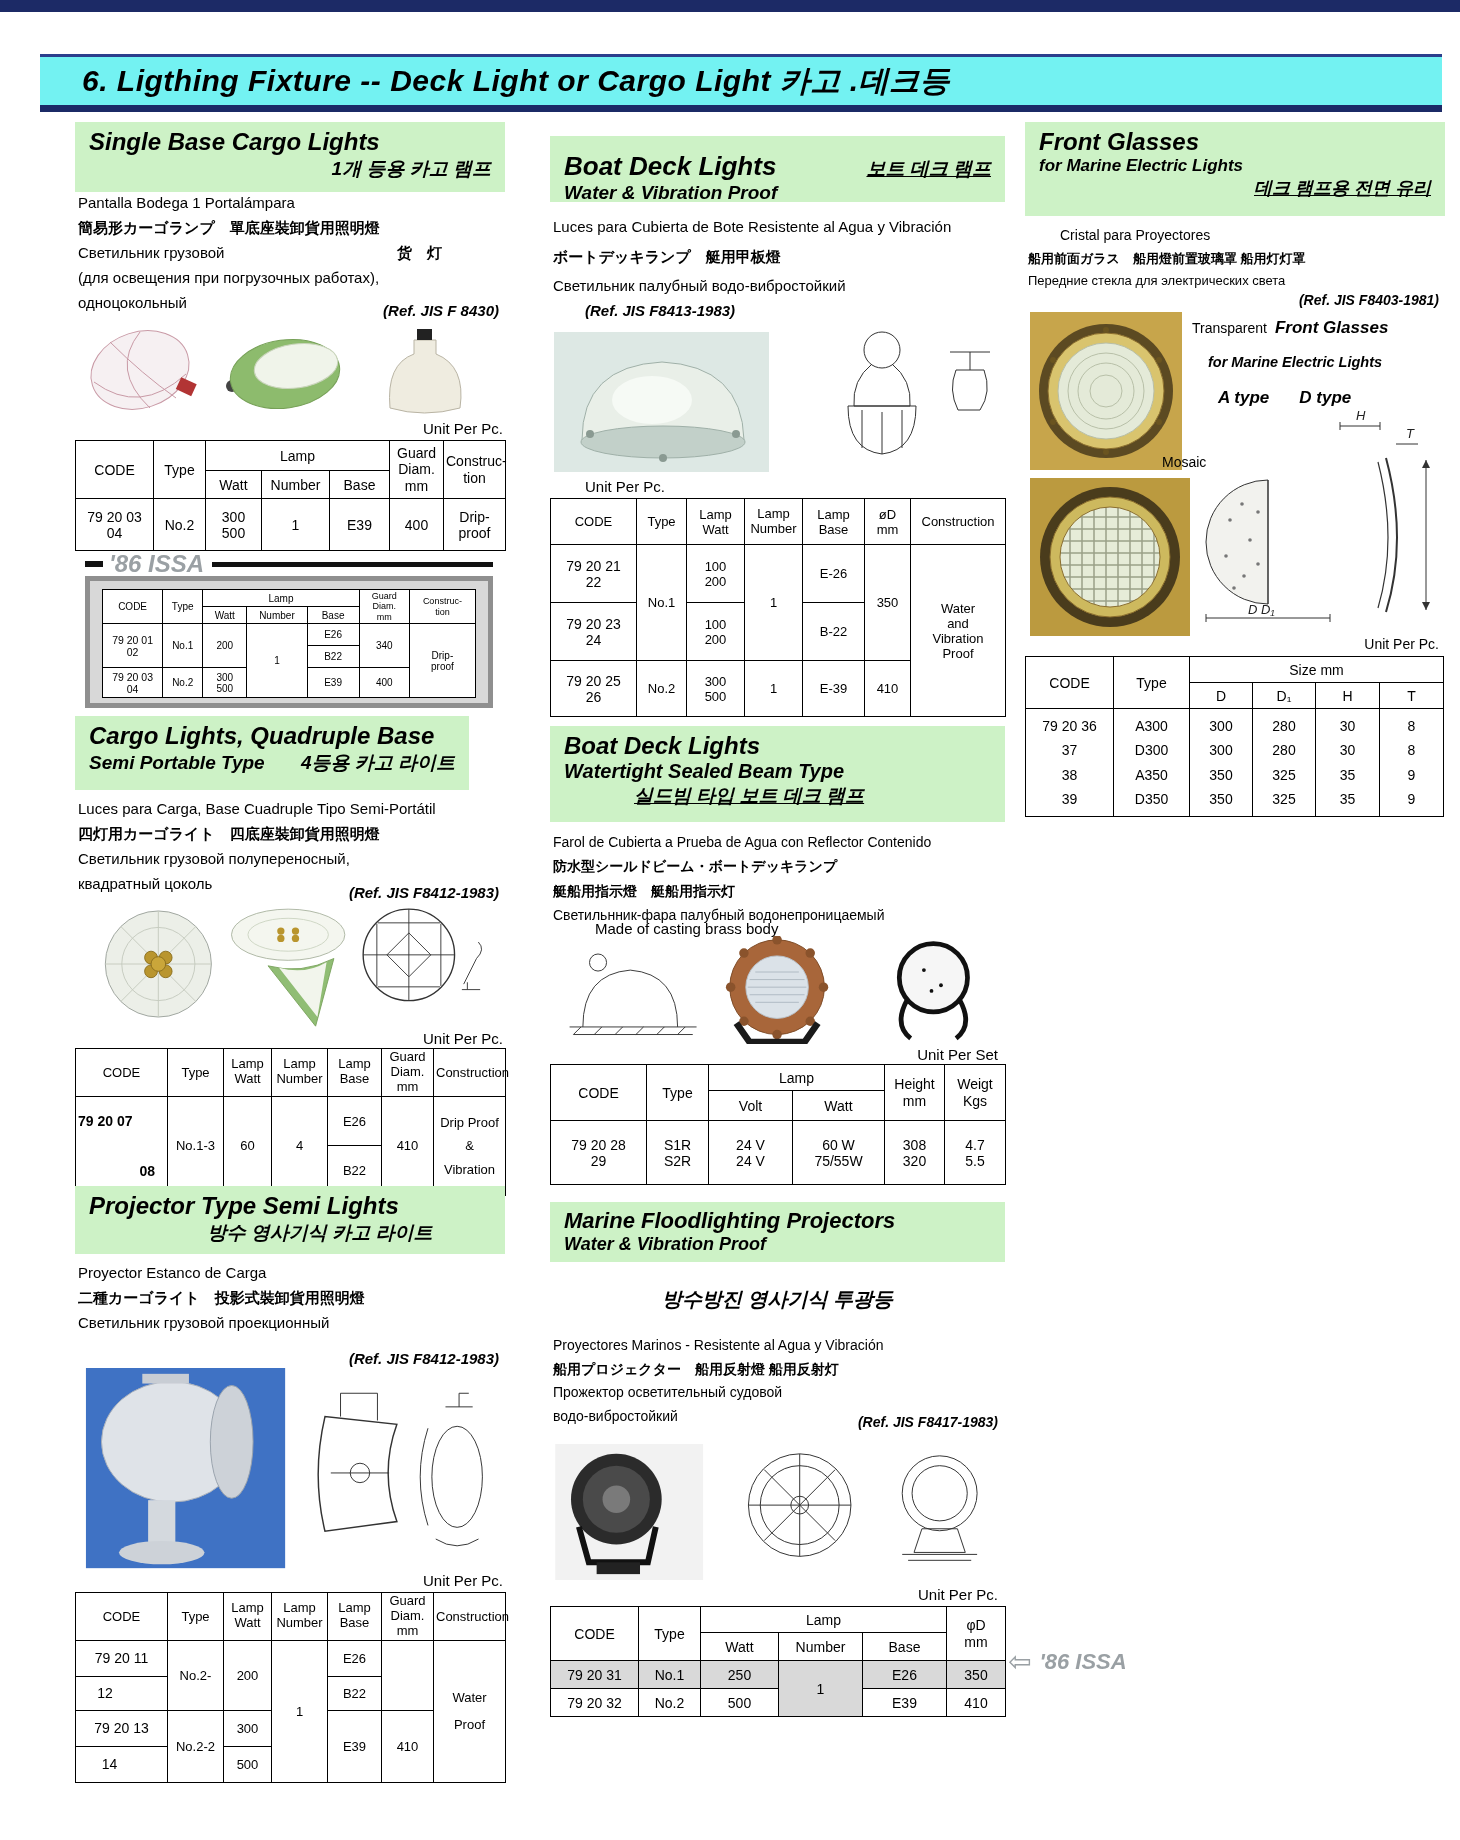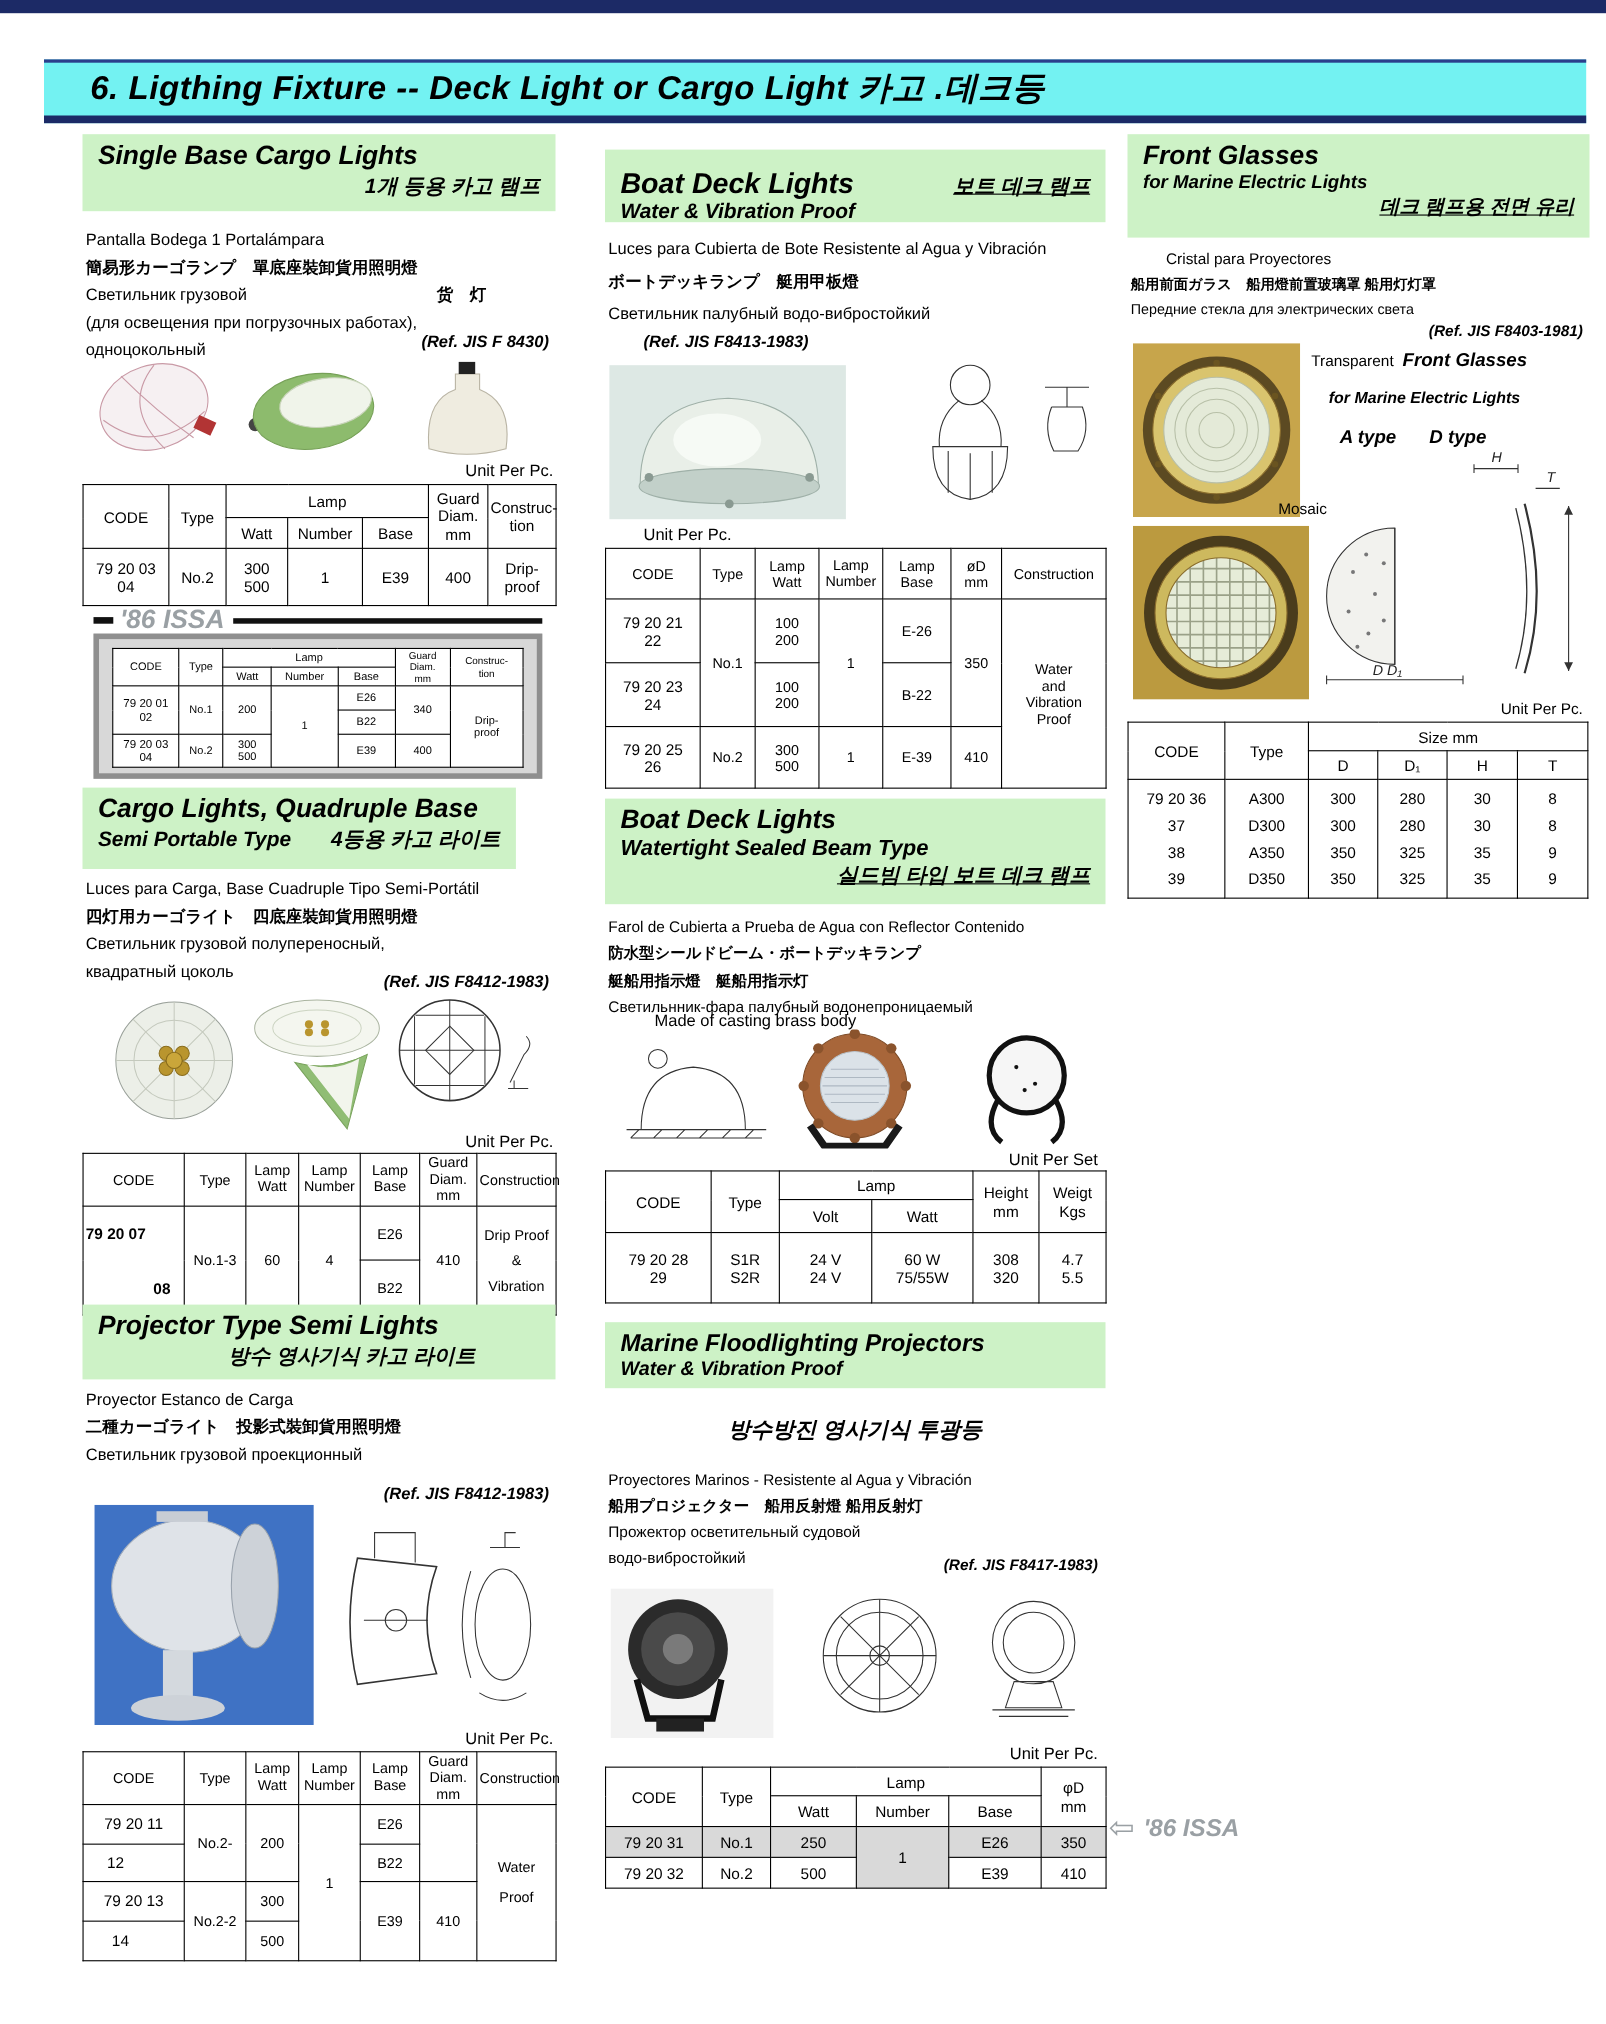--- a/index.html
+++ b/index.html
@@ -72,21 +72,21 @@
 
   <div class="topbar"></div>
   <div class="band">
     <div class="title">6. Ligthing Fixture  -- Deck Light or Cargo Light  카고 .데크등</div>
   </div>
 
   <div class="sec" style="left:75px;top:122px;width:430px;height:70px;">
     <div class="bi t24">Single Base Cargo Lights</div>
     <div class="bi t19 right">1개 등용 카고 램프</div>
   </div>
-  <div class="desc" style="left:78px;top:208px;width:424px;">
+  <div class="desc" style="left:78px;top:192px;width:424px;">
     <div>Pantalla Bodega 1 Portalámpara</div>
     <div class="jp">簡易形カーゴランプ　單底座裝卸貨用照明燈</div>
     <div class="row">
       <span>Светильник грузовой</span>
       <span class="grow"></span>
       <span class="jp" style="padding-right:60px;">货　灯</span>
     </div>
     <div>(для освещения при погрузочных работах),</div>
     <div>одноцокольный</div>
   </div>
@@ -461,21 +461,21 @@
       <td>1</td>
       <td>E-39</td>
       <td>410</td>
     </tr>
   </tbody>
     </table>
 
   <div class="sec" style="left:550px;top:726px;width:455px;height:96px;">
     <div class="bi t24">Boat Deck Lights</div>
     <div class="bi t20f">Watertight Sealed Beam Type</div>
-    <div class="bi t19 ul" style="text-align:right;padding-left:70px;">실드빔 타입 보트 데크 램프</div>
+    <div class="bi t19 ul" style="text-align:left;padding-left:70px;">실드빔 타입 보트 데크 램프</div>
   </div>
   <div class="desc sm" style="left:553px;top:832px;width:450px;line-height:1.45;">
     <div>Farol de Cubierta a Prueba de Agua con Reflector Contenido</div>
     <div class="jp">防水型シールドビーム・ボートデッキランプ</div>
     <div class="jp">艇船用指示燈　艇船用指示灯</div>
     <div>Светильнник-фара палубный водонепроницаемый</div>
   </div>
   <div class="abs" style="left:595px;top:920px;font-size:15px;">Made of casting brass body</div>
 
   <svg class="abs" style="left:552px;top:936px;" width="453" height="108" viewBox="0 0 453 114">

